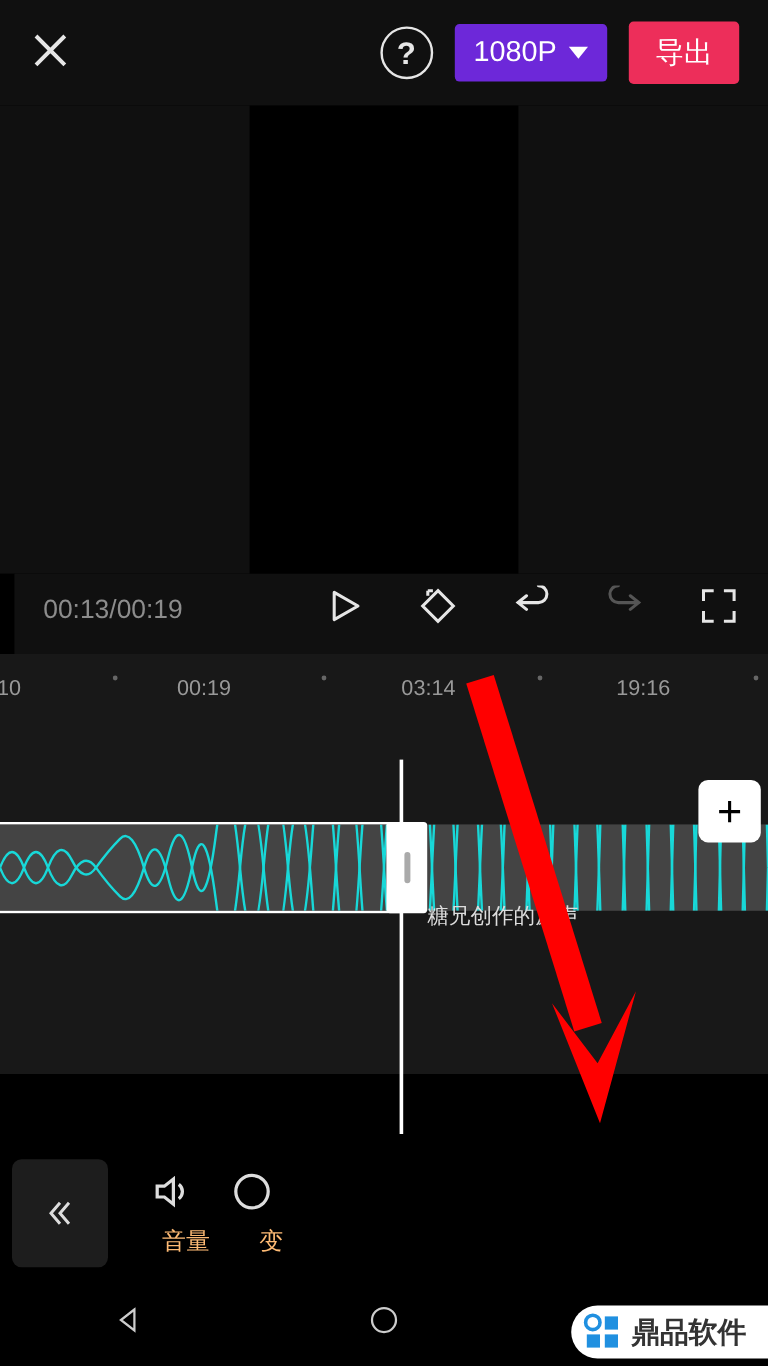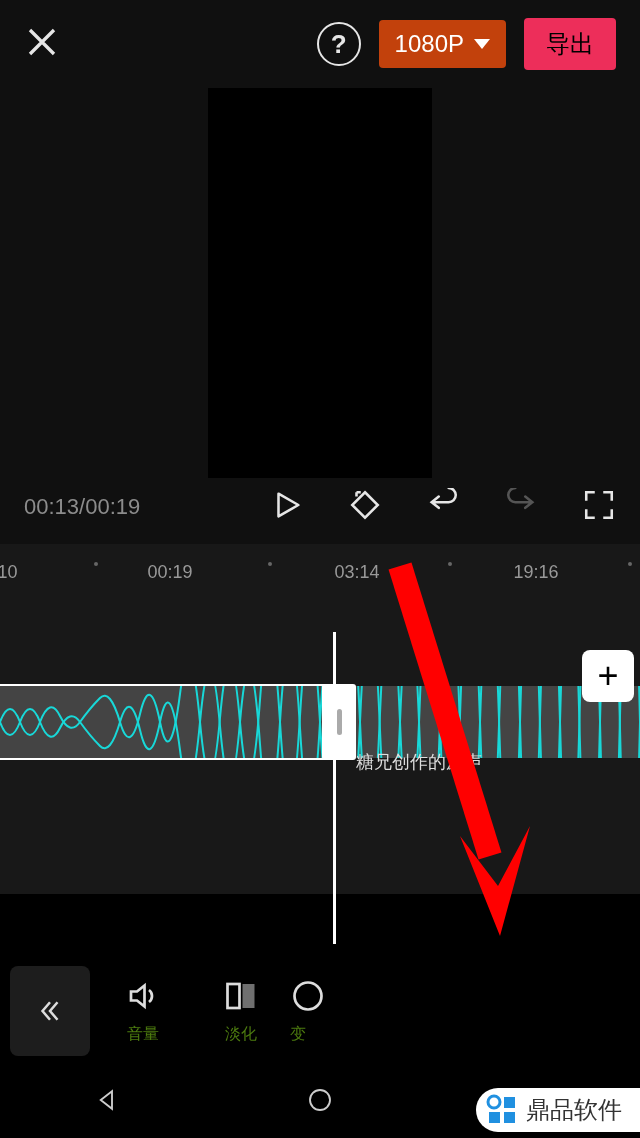--- a/index.html
+++ b/index.html
@@ -2,28 +2,28 @@
 <html><head>
 <meta charset="utf-8">
 <style>
 * { margin: 0; padding: 0; box-sizing: border-box; font-family: -apple-system, sans-serif; }
 body { width: 640px; height: 1138px; background: #000; color: #fff; overflow: hidden; position: relative; }
 
 .header { display: flex; align-items: center; justify-content: space-between; padding: 18px 24px; height: 88px; background:#101010; }
 .header-right { display: flex; align-items: center; gap: 18px; }
 .close-btn svg { width: 36px; height: 36px; }
 .help-btn { width: 44px; height: 44px; border: 2.5px solid #e6e6e6; border-radius: 50%; display:flex; align-items:center; justify-content:center; font-size: 26px; color:#e6e6e6; font-weight:600; }
-.res-btn { background:#c2410c; padding: 10px 16px; border-radius: 4px; display:flex; align-items:center; gap:10px; font-size: 24px; }
+.res-btn { background:#6d28d9; padding: 10px 16px; border-radius: 4px; display:flex; align-items:center; gap:10px; font-size: 24px; }
 .res-btn .tri { width:0; height:0; border-left:8px solid transparent; border-right:8px solid transparent; border-top:10px solid #fff; }
-.export-btn { background:#ed2e5a; padding:10px 22px; border-radius:4px; font-size:24px; color:#000000; }
+.export-btn { background:#ed2e5a; padding:10px 22px; border-radius:4px; font-size:24px; color:#ffffff; }
 
 .preview { display:flex; justify-content:center; background:#101010; }
 .preview-box { width:224px; height:390px; background:#000; }
 
-.controls { display:flex; align-items:center; padding:10px 24px 18px; background:#101010; }
+.controls { display:flex; align-items:center; padding:10px 24px 18px; background:#101010;margin-left:12px; }
 .time-disp { font-size:22px; color:#8c8c8c; flex:1; }
 .ctrl-icons { display:flex; align-items:center; gap:44px; }
 .ctrl-icons svg { width:34px; height:34px; }
 
 .timeline-area { background:#181818; height:350px; position:relative; padding-top:8px; }
 .ruler { display:flex; align-items:center; height:40px; font-size:18px; color:#999; padding-left:0; }
 .ruler-item { position:absolute; transform:translateX(-50%); }
 .ruler-dot { position:absolute; width:4px; height:4px; background:#666; border-radius:50%; top:18px; }
 
 .track-zone { position:relative; margin-top:40px; height:220px; }
@@ -37,26 +37,26 @@
 
 .add-btn { position:absolute; right:6px; top:650px; width:52px; height:52px; background:#fff; border-radius:8px; display:flex; align-items:center; justify-content:center; font-size:36px; color:#000; font-weight:300; }
 
 .arrow-overlay { position:absolute; top:556px; left:370px; pointer-events:none; }
 
 .toolbar { position:absolute; bottom:72px; left:0; right:0; height:110px; display:flex; align-items:center; background:#000; }
 .back-btn { width:80px; height:90px; background:#1d1d1d; margin:0 4px 0 10px; border-radius:8px; display:flex; align-items:center; justify-content:center; }
 .tool-items { flex:1; display:flex; overflow:hidden; }
 .tool-item { width:98px; display:flex; flex-direction:column; align-items:center; gap:10px; }
 .tool-item svg { width:36px; height:36px; }
-.tool-item span { font-size:16px; color:#4d7c0f; }
+.tool-item span { font-size:20px; color:#fdba74;margin-left:24px; }
 
 .navbar { position:absolute; bottom:0; left:0; right:0; height:72px; background:#000; display:flex; align-items:center; justify-content:space-around; }
 .navbar svg { width:30px; height:30px; }
 
-.watermark { position:absolute; bottom:6px; right:0; background:#fff; padding:6px 18px 6px 50px; border-radius:32px 0 0 32px; display:flex; align-items:center; gap:8px; color:#333; font-size:24px; font-weight:400; }
+.watermark { position:absolute; bottom:6px; right:0; background:#fff; padding:6px 18px 6px 50px; border-radius:32px 0 0 32px; display:flex; align-items:center; gap:8px; color:#333; font-size:24px; font-weight:700; }
 .wm-logo { position:absolute; left:8px; width:36px; height:36px; }
 </style>
 </head>
 <body>
 
 <div class="header">
   <div class="close-btn">
     <svg viewBox="0 0 24 24">
         <path d="M4 4 L20 20 M20 4 L4 20" stroke="#e6e6e6" stroke-width="2.2" fill="none"></path>
       </svg>
@@ -153,27 +153,20 @@
         <path d="M12 5 L6 12 L12 19 M18 5 L12 12 L18 19" fill="none" stroke="#ddd" stroke-width="2"></path>
       </svg>
   </div>
   <div class="tool-items">
     <div class="tool-item">
       <svg viewBox="0 0 24 24">
           <path d="M4 9 L8 9 L13 5 L13 19 L8 15 L4 15 Z M16 8 A5 5 0 0 1 16 16" fill="none" stroke="#ddd" stroke-width="1.8"></path>
         </svg>
       <span>音量</span>
     </div>
-    <div class="tool-item">
-      <svg viewBox="0 0 24 24">
-          <rect x="3" y="4" width="8" height="16" fill="none" stroke="#ddd" stroke-width="1.8"></rect>
-          <rect x="13" y="4" width="8" height="16" fill="#ddd" opacity="0.5"></rect>
-        </svg>
-      <span>淡化</span>
-    </div>
     <div class="tool-item" style="width:40px;align-items:flex-start">
       <svg viewBox="0 0 24 24">
           <circle cx="12" cy="12" r="9" fill="none" stroke="#ddd" stroke-width="1.8"></circle>
         </svg>
       <span>变</span>
     </div>
   </div>
 </div>
 
 <div class="navbar">

